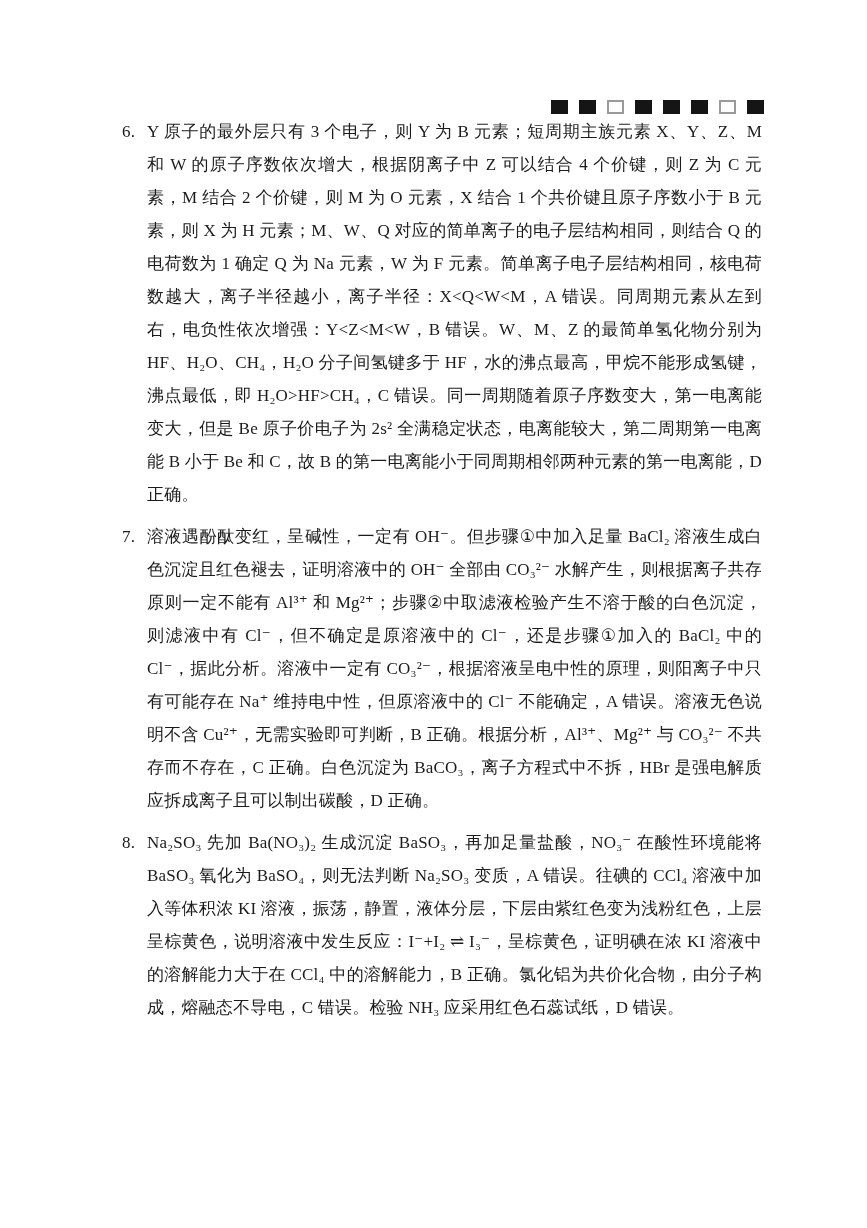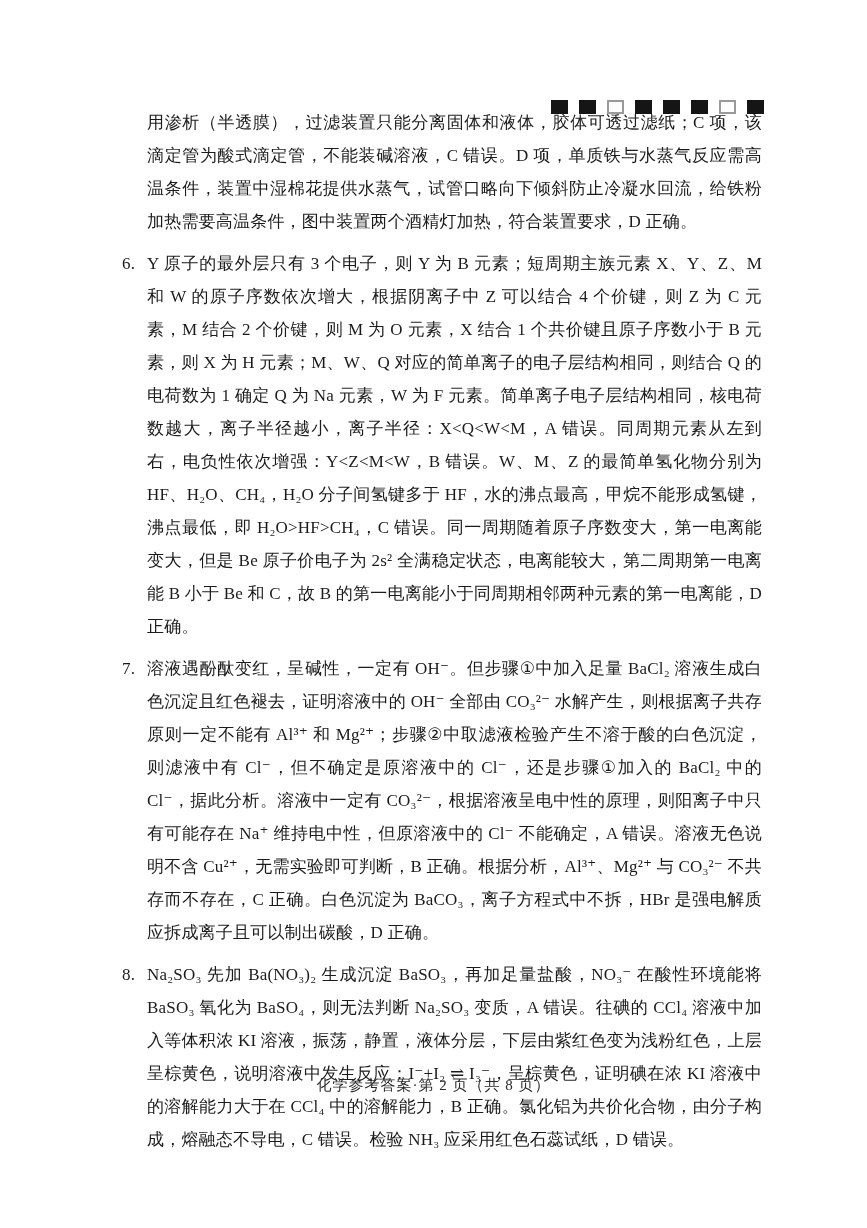--- a/index.html
+++ b/index.html
@@ -85,34 +85,32 @@
       <span class="sq outline"></span>
       <span class="sq filled"></span>
       <span class="sq filled"></span>
       <span class="sq filled"></span>
       <span class="sq outline"></span>
       <span class="sq filled"></span>
     </div>
 
   <div class="doc-body">
 
-    <p class="intro">用渗析（半透膜），过滤装置只能分离固体和液体，胶体可透过滤纸；C 项，该滴定管为酸式滴定管，不能装碱溶液，C 错误。D 项，单质铁与水蒸气反应需高温条件，装置中湿棉花提供水蒸气，试管口略向下倾斜防止冷凝水回流，给铁粉加热需要高温条件，图中装置两个酒精灯加热，符合装置要求，D 正确。</p>
 
     <div class="answer-item">
       <span class="item-num">6.</span>
       <span class="item-text">Y 原子的最外层只有 3 个电子，则 Y 为 B 元素；短周期主族元素 X、Y、Z、M 和 W 的原子序数依次增大，根据阴离子中 Z 可以结合 4 个价键，则 Z 为 C 元素，M 结合 2 个价键，则 M 为 O 元素，X 结合 1 个共价键且原子序数小于 B 元素，则 X 为 H 元素；M、W、Q 对应的简单离子的电子层结构相同，则结合 Q 的电荷数为 1 确定 Q 为 Na 元素，W 为 F 元素。简单离子电子层结构相同，核电荷数越大，离子半径越小，离子半径：X&lt;Q&lt;W&lt;M，A 错误。同周期元素从左到右，电负性依次增强：Y&lt;Z&lt;M&lt;W，B 错误。W、M、Z 的最简单氢化物分别为 HF、H₂O、CH₄，H₂O 分子间氢键多于 HF，水的沸点最高，甲烷不能形成氢键，沸点最低，即 H₂O&gt;HF&gt;CH₄，C 错误。同一周期随着原子序数变大，第一电离能变大，但是 Be 原子价电子为 2s² 全满稳定状态，电离能较大，第二周期第一电离能 B 小于 Be 和 C，故 B 的第一电离能小于同周期相邻两种元素的第一电离能，D 正确。</span>
     </div>
 
     <div class="answer-item">
       <span class="item-num">7.</span>
       <span class="item-text">溶液遇酚酞变红，呈碱性，一定有 OH⁻。但步骤①中加入足量 BaCl₂ 溶液生成白色沉淀且红色褪去，证明溶液中的 OH⁻ 全部由 CO₃²⁻ 水解产生，则根据离子共存原则一定不能有 Al³⁺ 和 Mg²⁺；步骤②中取滤液检验产生不溶于酸的白色沉淀，则滤液中有 Cl⁻，但不确定是原溶液中的 Cl⁻，还是步骤①加入的 BaCl₂ 中的 Cl⁻，据此分析。溶液中一定有 CO₃²⁻，根据溶液呈电中性的原理，则阳离子中只有可能存在 Na⁺ 维持电中性，但原溶液中的 Cl⁻ 不能确定，A 错误。溶液无色说明不含 Cu²⁺，无需实验即可判断，B 正确。根据分析，Al³⁺、Mg²⁺ 与 CO₃²⁻ 不共存而不存在，C 正确。白色沉淀为 BaCO₃，离子方程式中不拆，HBr 是强电解质应拆成离子且可以制出碳酸，D 正确。</span>
     </div>
 
     <div class="answer-item">
       <span class="item-num">8.</span>
       <span class="item-text">Na₂SO₃ 先加 Ba(NO₃)₂ 生成沉淀 BaSO₃，再加足量盐酸，NO₃⁻ 在酸性环境能将 BaSO₃ 氧化为 BaSO₄，则无法判断 Na₂SO₃ 变质，A 错误。往碘的 CCl₄ 溶液中加入等体积浓 KI 溶液，振荡，静置，液体分层，下层由紫红色变为浅粉红色，上层呈棕黄色，说明溶液中发生反应：I⁻+I₂ ⇌ I₃⁻，呈棕黄色，证明碘在浓 KI 溶液中的溶解能力大于在 CCl₄ 中的溶解能力，B 正确。氯化铝为共价化合物，由分子构成，熔融态不导电，C 错误。检验 NH₃ 应采用红色石蕊试纸，D 错误。</span>
     </div>
 
   </div>
 
-  <div class="page-footer">化学参考答案·第 2 页（共 8 页）</div>
 
 </div>
 
 </body></html>

